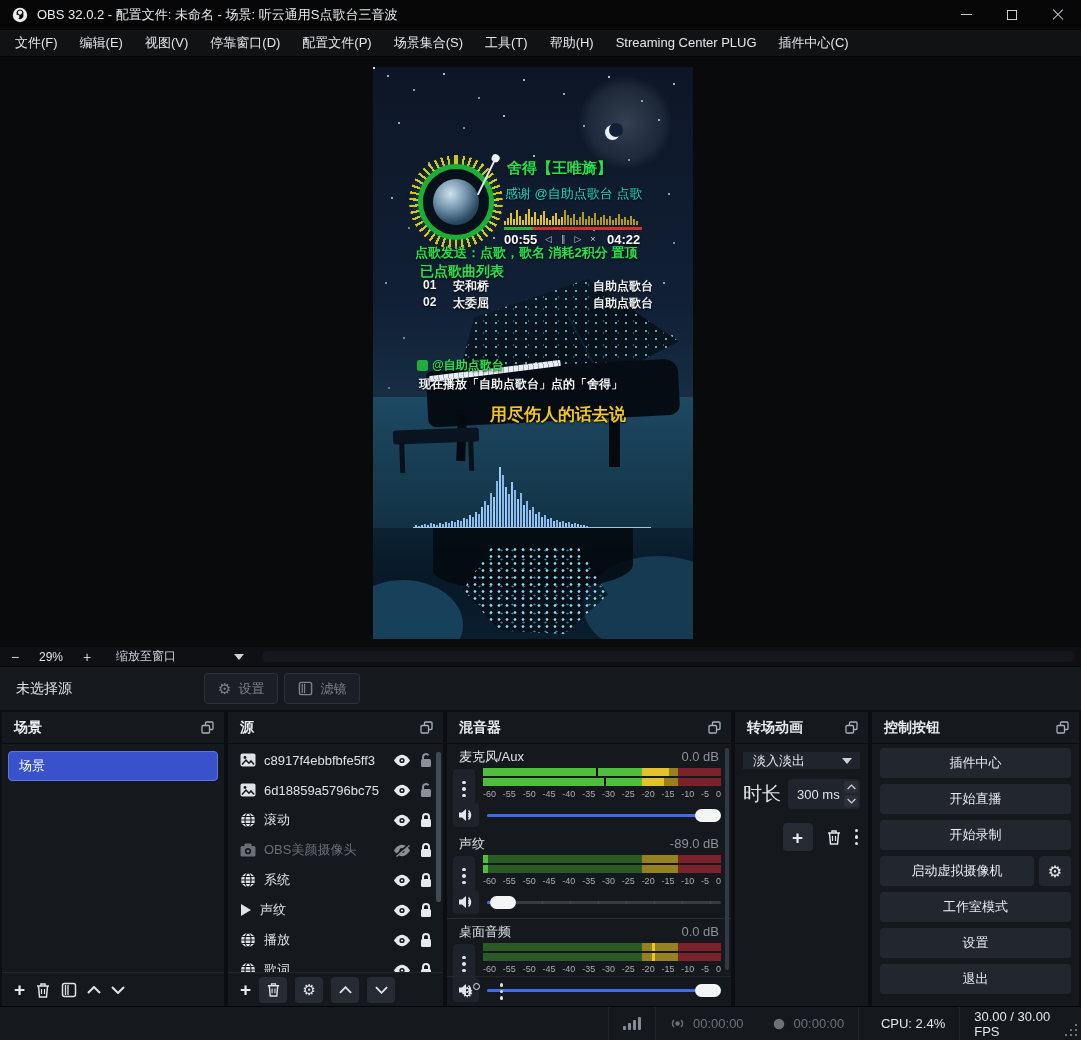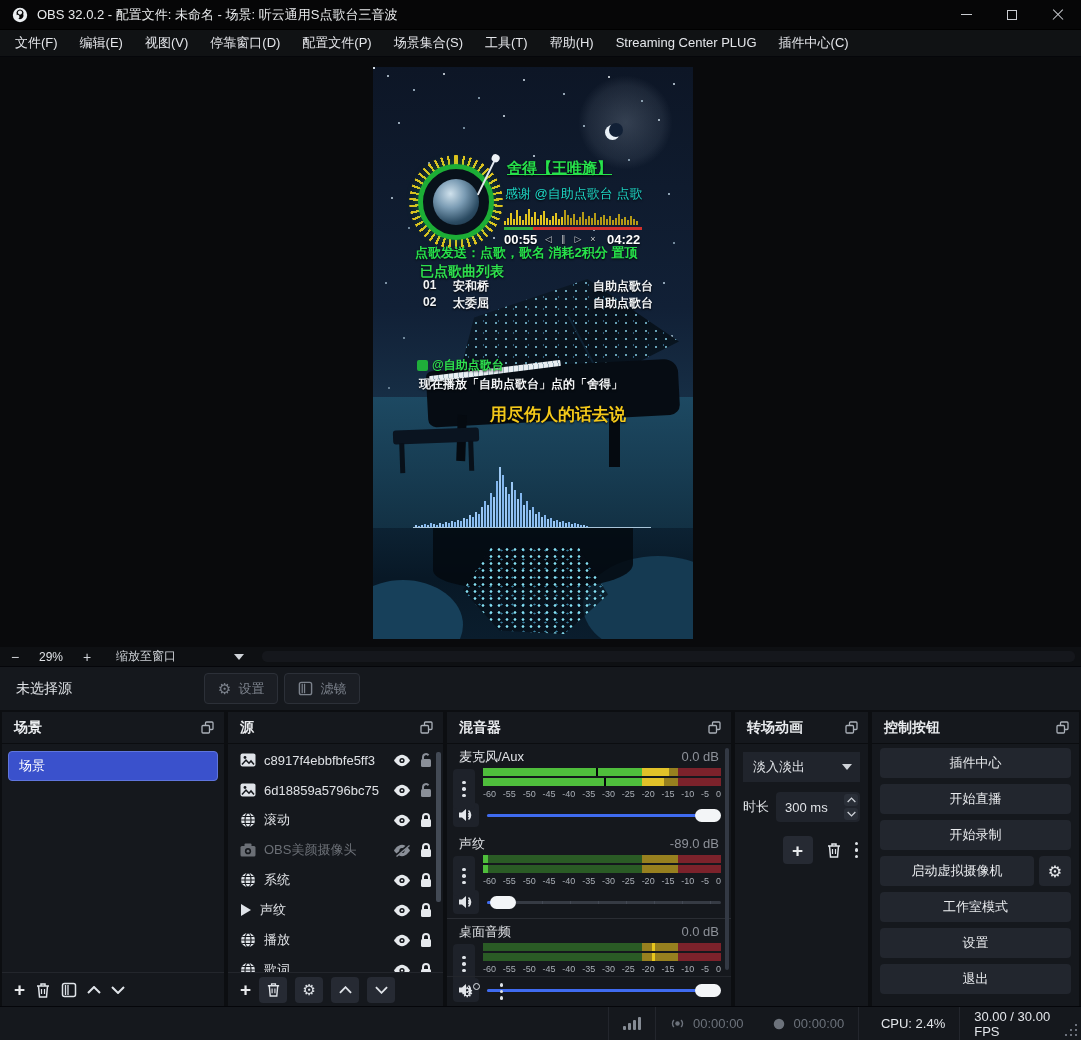--- a/index.html
+++ b/index.html
@@ -33,21 +33,21 @@
 
   
   #disc-ticks{position:absolute;left:36px;top:88px;width:94px;height:94px;border-radius:50%;background:repeating-conic-gradient(#e2c11d 0deg 3deg,transparent 3deg 8.5deg);-webkit-mask:radial-gradient(closest-side,transparent 68%,#000 70%);mask:radial-gradient(closest-side,transparent 68%,#000 70%);}
   #disc-ring{position:absolute;left:45px;top:97px;width:76px;height:76px;border-radius:50%;border:5px solid #1cae36;background:#08111a;box-shadow:0 0 12px rgba(40,220,90,.35);}
   #disc-art{position:absolute;left:60px;top:112px;width:46px;height:46px;border-radius:50%;background:radial-gradient(circle at 38% 32%,#cfe1ec 0%,#7b9cb4 34%,#2c4c63 68%,#132737 100%);}
   #tonearm{position:absolute;left:112px;top:92px;width:2px;height:38px;background:#e3e9ee;transform:rotate(26deg);border-radius:1px;}
   #tonearm::before{content:"";position:absolute;left:-3px;top:-7px;width:8px;height:8px;border-radius:50%;background:#eef2f6;}
 
   
   .ov{position:absolute;white-space:nowrap;text-shadow:0 1px 2px rgba(0,0,0,.9);}
-  #t-song{left:134px;top:92px;font-size:15px;font-weight:bold;color:#27e24b;text-decoration:underline;}
+  #t-song{left:134px;top:92px;font-size:15px;font-weight:bold;color:#27e24b;}
   #t-thanks{left:132px;top:118px;font-size:13px;color:#1ed8c6;}
   .spec{position:absolute;display:flex;align-items:flex-end;gap:1px;}
   .spec i{display:block;width:2px;background:#e3c41f;}
   #spec-top{left:131px;top:138px;width:138px;height:20px;}
   #spec-top i:nth-child(n+21){background:#b59a16;}
   #progress{left:131px;top:160px;width:138px;height:3px;position:absolute;background:#d2302c;}
   #progress .done{height:100%;background:#2fae3c;}
   #t-cur{left:131px;top:165px;font-size:13px;font-weight:bold;color:#fff;}
   #t-total{left:234px;top:165px;font-size:13px;font-weight:bold;color:#fff;}
   #player-ics{left:172px;top:167px;position:absolute;display:flex;gap:9px;color:#c8cdd3;font-size:9px;text-shadow:0 1px 1px #000;}
@@ -144,24 +144,24 @@
   .sl-track{position:absolute;left:0;right:0;top:5px;height:3.5px;background:#363b44;border-radius:2px;background-image:repeating-linear-gradient(90deg,transparent 0 27px,#444a55 27px 28px);}
   .sl-fill{position:absolute;left:0;top:5px;height:3.5px;background:#3f6bf0;border-radius:2px;}
   .sl-handle{position:absolute;top:0;width:26px;height:13px;border-radius:7px;background:#f3f5f7;}
   .mx-sep{border-top:1px solid #2a2d33;margin:4px 0 0 0;}
   #mx-scroll{position:absolute;right:2px;top:36px;width:4px;height:222px;border-radius:2px;background:#333944;}
   .mx-foot{position:absolute;left:0;bottom:0;width:100%;height:30px;border-top:1px solid #23262c;display:flex;align-items:center;gap:26px;padding:0 14px;color:#dfe3e8;}
   .adv-gear{position:relative;font-size:14px;line-height:1;}
   .adv-gear::after{content:"";position:absolute;top:-2px;right:-6px;width:5px;height:5px;border:1.2px solid #dfe3e8;border-radius:50%;}
 
   #dock-trans{left:735px;width:133px;}
-  .combo{margin:8px;height:30px;background:#20242c;border-radius:0;display:flex;align-items:center;padding:0 8px 0 10px;color:#dfe2e6;font-size:13px;justify-content:center;}
+  .combo{margin:8px;height:17px;background:#20242c;border-radius:0;display:flex;align-items:center;padding:0 8px 0 10px;color:#dfe2e6;font-size:13px;justify-content:center;}
   .combo .dd-arrow{margin-left:auto;}
   .dur-row{display:flex;align-items:center;margin:10px 8px 0 8px;gap:7px;}
-  .dur-label{font-size:13px;color:#dfe2e6;}
+  .dur-label{font-size:19px;color:#dfe2e6;}
   .spinbox{flex:1;height:30px;background:#20242c;border-radius:4px;display:flex;align-items:center;color:#dfe2e6;font-size:13px;padding-left:9px;}
   .spin-arrows{margin-left:auto;width:18px;height:100%;display:flex;flex-direction:column;gap:2px;padding:2px;}
   .spin-arrows span{flex:1;background:#2a2f38;border-radius:3px;display:flex;align-items:center;justify-content:center;color:#cfd3d9;}
   .trans-btns{display:flex;align-items:center;justify-content:flex-end;gap:13px;margin:14px 10px 0 0;color:#dfe3e8;}
   .trans-btns .box-ic{width:30px;height:28px;}
 
   #dock-controls{left:872px;width:207px;}
   .ctl-btn{margin:0 8px 6px 8px;height:30px;background:#22262e;border-radius:4px;display:flex;align-items:center;justify-content:center;color:#e9ebee;font-size:13px;}
   .ctl-stack{padding-top:4px;}
   .vc-row{display:flex;margin:0 8px 6px 8px;gap:5px;}

